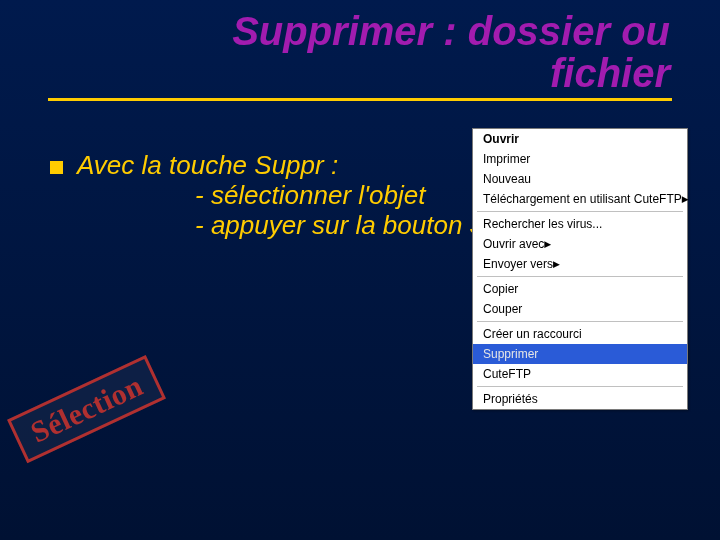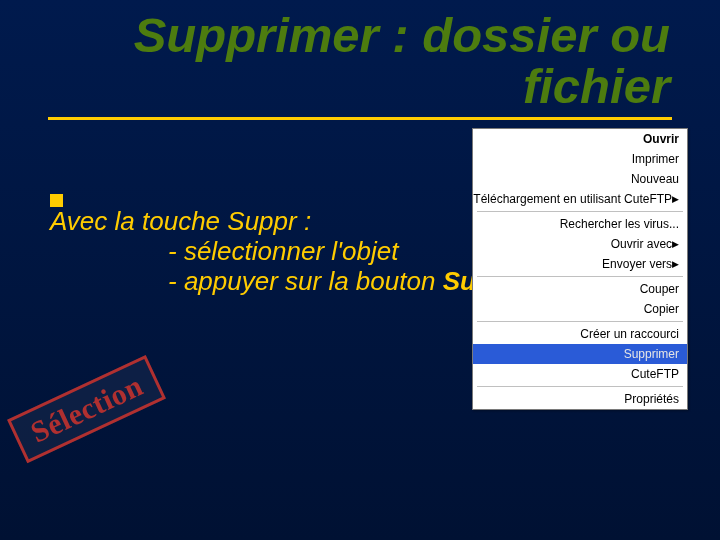--- a/index.html
+++ b/index.html
@@ -3,22 +3,22 @@
 <meta charset="utf-8">
 <style>
   * { margin: 0; padding: 0; box-sizing: border-box; }
   body {
     width: 720px; height: 540px;
     background: linear-gradient(180deg, #001a4d 0%, #001133 100%);
     font-family: "Comic Sans MS", cursive, sans-serif;
     position: relative; overflow: hidden;
   }
   .title {
-    color: #4d7c0f;
-    font-size: 49px;
+    color: #a21caf;
+    font-size: 40px;
     font-weight: bold;
     font-style: italic;
     text-align: right;
     padding: 10px 50px 0 0;
     line-height: 1.05;
   }
   .title-rule {
     height: 3px; background: #ffcc00;
     margin: 4px 48px 0 48px;
   }
@@ -40,21 +40,21 @@
     position: absolute; top: 128px; right: 32px;
     width: 216px; background: #fff;
     font-family: Tahoma, Arial, sans-serif;
     font-size: 12px; font-style: normal;
     border: 1px solid #7a7a7a;
     box-shadow: 1px 1px 2px rgba(0,0,0,0.3);
     z-index: 2;
   }
   .cm-item {
     padding: 3px 8px 3px 10px; color: #000;
-    display: flex; justify-content: flex-end; align-items: center;
+    display: flex; justify-content: flex-start; align-items: center;
     white-space: nowrap;
   }
   .cm-item.bold { font-weight: bold; }
   .cm-item.hl { background: #2a5bd7; color: #e5e5e5; }
   .cm-sep { height: 1px; background: #c0c0c0; margin: 2px 4px; }
   .cm-arrow-right { font-size: 9px; color: #000; }
   .stamp {
     position: absolute;
     left: 10px; top: 385px;
     transform: rotate(-25deg);
@@ -80,21 +80,21 @@
 
 <div class="title">
   <span>Supprimer : dossier ou</span><br>
   <span>fichier</span>
 </div>
 <div class="title-rule"></div>
 
 <div class="content">
 
 
-  <div class="bullet-row" style="width:620px; margin-top:44px;flex-direction:column;">
+  <div class="bullet-row" style="width:620px; margin-top:30px;">
     <div class="bullet-sq"></div>
     <div class="bullet-text">
       <span>Avec la touche Suppr :</span>
       <span class="indent" style="padding-left:118px;">- sélectionner l'objet</span>
       <span class="indent" style="padding-left:118px;">
         <span>- appuyer sur la bouton </span><span class="suppr">Suppr</span><span>.</span>
       </span>
     </div>
   </div>
 
@@ -127,24 +127,24 @@
   <div class="cm-item">
       <span>Ouvrir avec</span>
       <span class="cm-arrow-right">▶</span>
     </div>
   <div class="cm-item">
       <span>Envoyer vers</span>
       <span class="cm-arrow-right">▶</span>
     </div>
   <div class="cm-sep"></div>
   <div class="cm-item">
-      <span>Couper</span>
+      <span>Copier</span>
     </div>
   <div class="cm-item">
-      <span>Copier</span>
+      <span>Couper</span>
     </div>
   <div class="cm-sep"></div>
   <div class="cm-item">
       <span>Créer un raccourci</span>
     </div>
   <div class="cm-item hl">
       <span>Supprimer</span>
     </div>
   <div class="cm-item">
       <span>CuteFTP</span>

